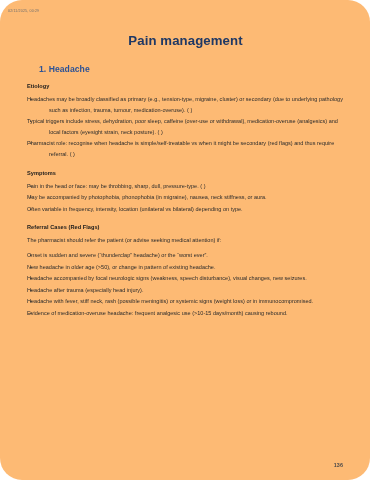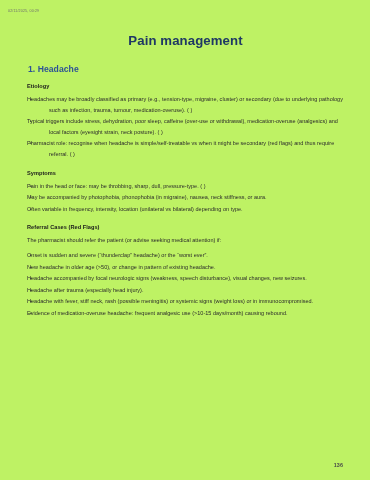--- a/index.html
+++ b/index.html
@@ -10,22 +10,23 @@
     width: 370px;
     height: 480px;
     background: #ffffff;
     font-family: "Liberation Sans", sans-serif;
     overflow: hidden;
   }
   .page {
     position: relative;
     width: 370px;
     height: 480px;
-    background: #bef264;
+    background: #fdba74;
     box-sizing: border-box;
+    border-radius: 22px;
   }
   .header-stamp {
     position: absolute;
     top: 9px;
     left: 8px;
     font-size: 3.6px;
     color: #6e6e6e;
     letter-spacing: 0.15px;
     font-family: "Liberation Sans", sans-serif;
     white-space: nowrap;
@@ -42,21 +43,21 @@
     font-weight: bold;
     font-size: 13.2px;
     letter-spacing: 0.1px;
     margin: 0 0 16px 0;
     font-family: "Liberation Sans", sans-serif;
   }
   .section-heading {
     color: #2E5395;
     font-weight: bold;
     font-size: 8.6px;
-    margin: 0 0 9px 1px;
+    margin: 0 0 9px 12px;
     letter-spacing: 0.05px;
   }
   .sub-heading {
     color: #1a1a1a;
     font-weight: bold;
     font-size: 5.6px;
     margin: 0 0 5px 0;
     letter-spacing: 0.05px;
   }
   .body-line {

